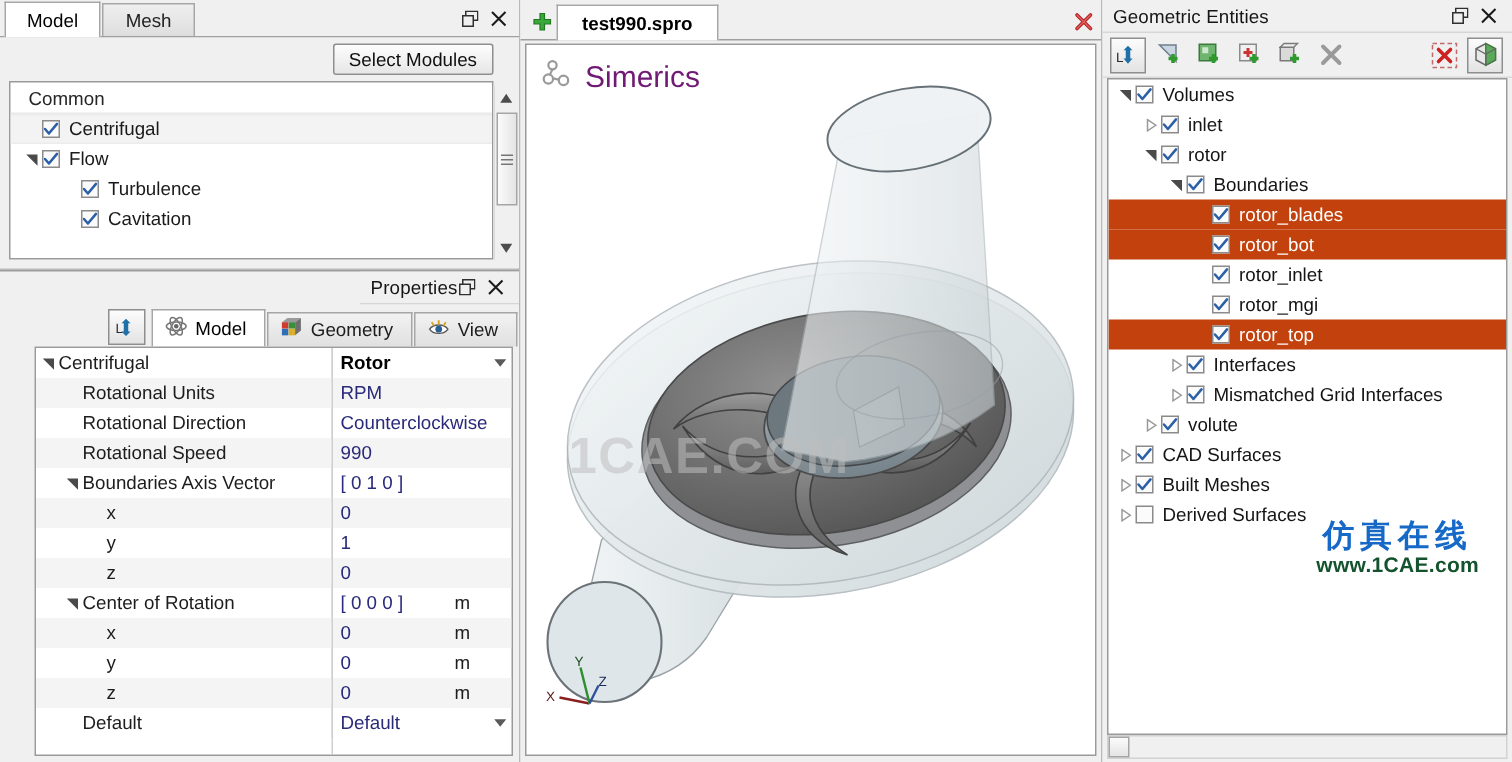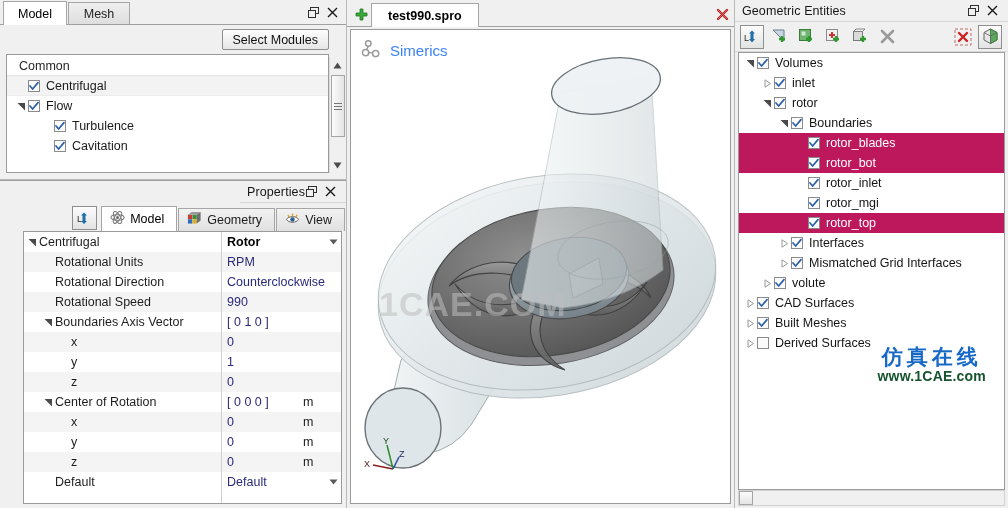--- a/index.html
+++ b/index.html
@@ -130,36 +130,36 @@
   .doctab {
     height: 24px; background: #fff; border: 1px solid #a6a6a6; border-bottom: none;
     display: flex; align-items: center; padding: 0 16px;
     font-size: 12.5px; font-weight: bold; color: #000; margin-bottom: -1px;
   }
   .doctabs .fill { flex: 1; }
   .closex { width: 24px; height: 24px; display: flex; align-items: center; justify-content: center; }
   .viewport { flex: 1; margin: 2px 3px 4px 3px; background: #fff; border: 1px solid #9a9a9a;
               position: relative; overflow: hidden; }
   .logo { position: absolute; left: 10px; top: 8px; display: flex; align-items: center; gap: 7px;
-          color: #3b82f6; font-size: 15px; }
+          color: #701a75; font-size: 20px; }
   .wm-center { position: absolute; left: 28px; top: 255px; font-size: 34px; font-weight: bold;
                color: rgba(190,190,190,.55); letter-spacing: 1px; pointer-events: none; }
   .triad { position: absolute; left: 12px; bottom: 24px; }
 
   
   #right { flex: 1; height: 508px; display: flex; flex-direction: column; background: #f0f0f0; }
   .getoolbar { height: 30px; display: flex; align-items: center; padding: 0 6px 0 5px; gap: 3px;
                border-bottom: 1px solid #dadada; }
   .tbtn { width: 24px; height: 24px; display: flex; align-items: center; justify-content: center; }
   .tbtn.pressed { border: 1px solid #8e8e8e; background: linear-gradient(#fcfcfc,#e3e3e3); }
   .treewrap { flex: 1; background: #fff; border: 1px solid #9a9a9a; margin: 0 3px 0 3px;
               overflow: hidden; position: relative; }
   .tnode { height: 20px; display: flex; align-items: center; font-size: 12.5px; color: #141414;
            white-space: nowrap; }
-  .tnode.sel { background: #be185d; color: #fff; }
+  .tnode.sel { background: #c2410c; color: #fff; }
   .tnode .tri { width: 14px; flex: none; display: flex; align-items: center; justify-content: center; }
   .hsb { height: 16px; margin: 0 3px 2px 3px; background: #f0f0f0;
          border: 1px solid #d2d2d2; position: relative; }
   .hsb .hthumb { position: absolute; left: 0; top: 0; bottom: 0; width: 14px;
                  background: linear-gradient(#fbfbfb,#e4e4e4); border: 1px solid #a5a5a5; }
   .wm-right { position: absolute; right: 22px; bottom: 2px; text-align: center; line-height: 1;
               pointer-events: none; }
   .wm-cn { font-size: 21px; color: #1769c7; font-weight: bold; letter-spacing: 4px;
            font-family: "DejaVu Sans", sans-serif; }
   .wm-url { font-size: 14px; color: #14532d; font-weight: bold; letter-spacing: .2px; margin-top: 1px; }

